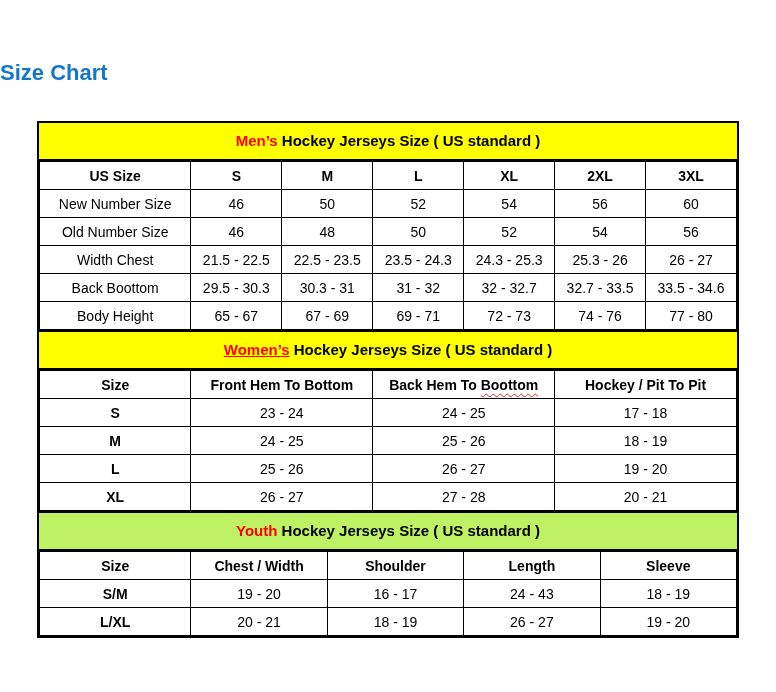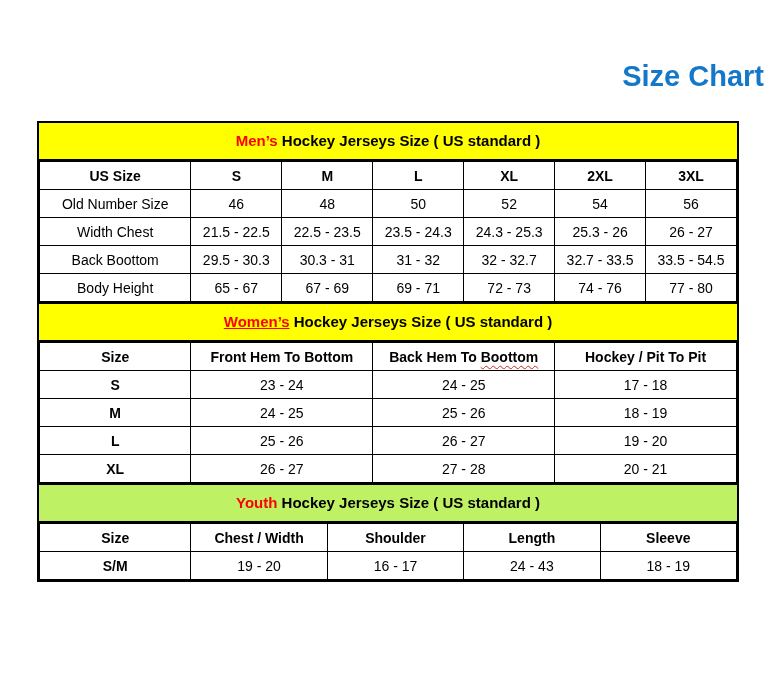--- a/index.html
+++ b/index.html
@@ -5,23 +5,23 @@
   html, body {
     margin: 0;
     width: 776px;
     height: 692px;
     background: #ffffff;
     font-family: "Liberation Sans", sans-serif;
     overflow: hidden;
     position: relative;
   }
   .page-title {
-    margin: 60px 12px 0 0;
-    text-align: right;
-    font-size: 29px;
+    margin: 60px 0 0 0;
+    text-align: left;
+    font-size: 22px;
     font-weight: 700;
     letter-spacing: 0px;
     color: #1577C8;
   }
   .chart {
     position: absolute;
     left: 37px;
     top: 121px;
     width: 698px;
     border: 2px solid #000;
@@ -83,20 +83,29 @@
             <th>S</th>
             <th>M</th>
             <th>L</th>
             <th>XL</th>
             <th>2XL</th>
             <th>3XL</th>
           </tr>
         </thead>
         <tbody>
           <tr>
+            <td>New Number Size</td>
+            <td>46</td>
+            <td>50</td>
+            <td>52</td>
+            <td>54</td>
+            <td>56</td>
+            <td>60</td>
+          </tr>
+          <tr>
             <td>Old Number Size</td>
             <td>46</td>
             <td>48</td>
             <td>50</td>
             <td>52</td>
             <td>54</td>
             <td>56</td>
           </tr>
           <tr>
             <td>Width Chest</td>
@@ -107,21 +116,21 @@
             <td>25.3 - 26</td>
             <td>26 - 27</td>
           </tr>
           <tr>
             <td>Back Boottom</td>
             <td>29.5 - 30.3</td>
             <td>30.3 - 31</td>
             <td>31 - 32</td>
             <td>32 - 32.7</td>
             <td>32.7 - 33.5</td>
-            <td>33.5 - 54.5</td>
+            <td>33.5 - 34.6</td>
           </tr>
           <tr>
             <td>Body Height</td>
             <td>65 - 67</td>
             <td>67 - 69</td>
             <td>69 - 71</td>
             <td>72 - 73</td>
             <td>74 - 76</td>
             <td>77 - 80</td>
           </tr>
@@ -180,16 +189,23 @@
           </tr>
         </thead>
         <tbody>
           <tr>
             <td class="b">S/M</td>
             <td>19 - 20</td>
             <td>16 - 17</td>
             <td>24 - 43</td>
             <td>18 - 19</td>
           </tr>
+          <tr>
+            <td class="b">L/XL</td>
+            <td>20 - 21</td>
+            <td>18 - 19</td>
+            <td>26 - 27</td>
+            <td>19 - 20</td>
+          </tr>
         </tbody>
       </table>
     </div>
   </div>
 
 </body></html>

